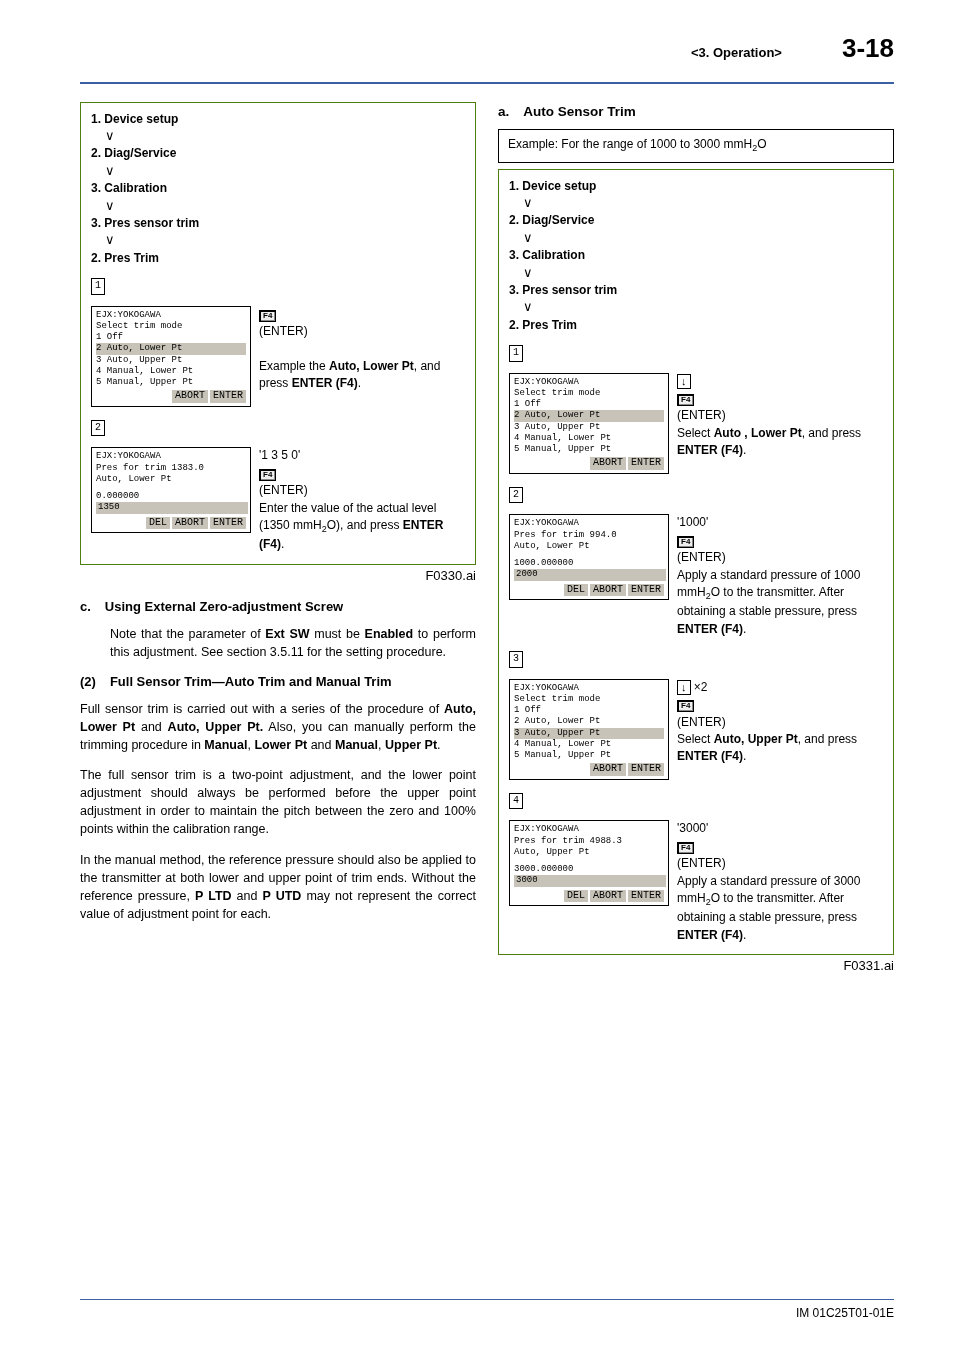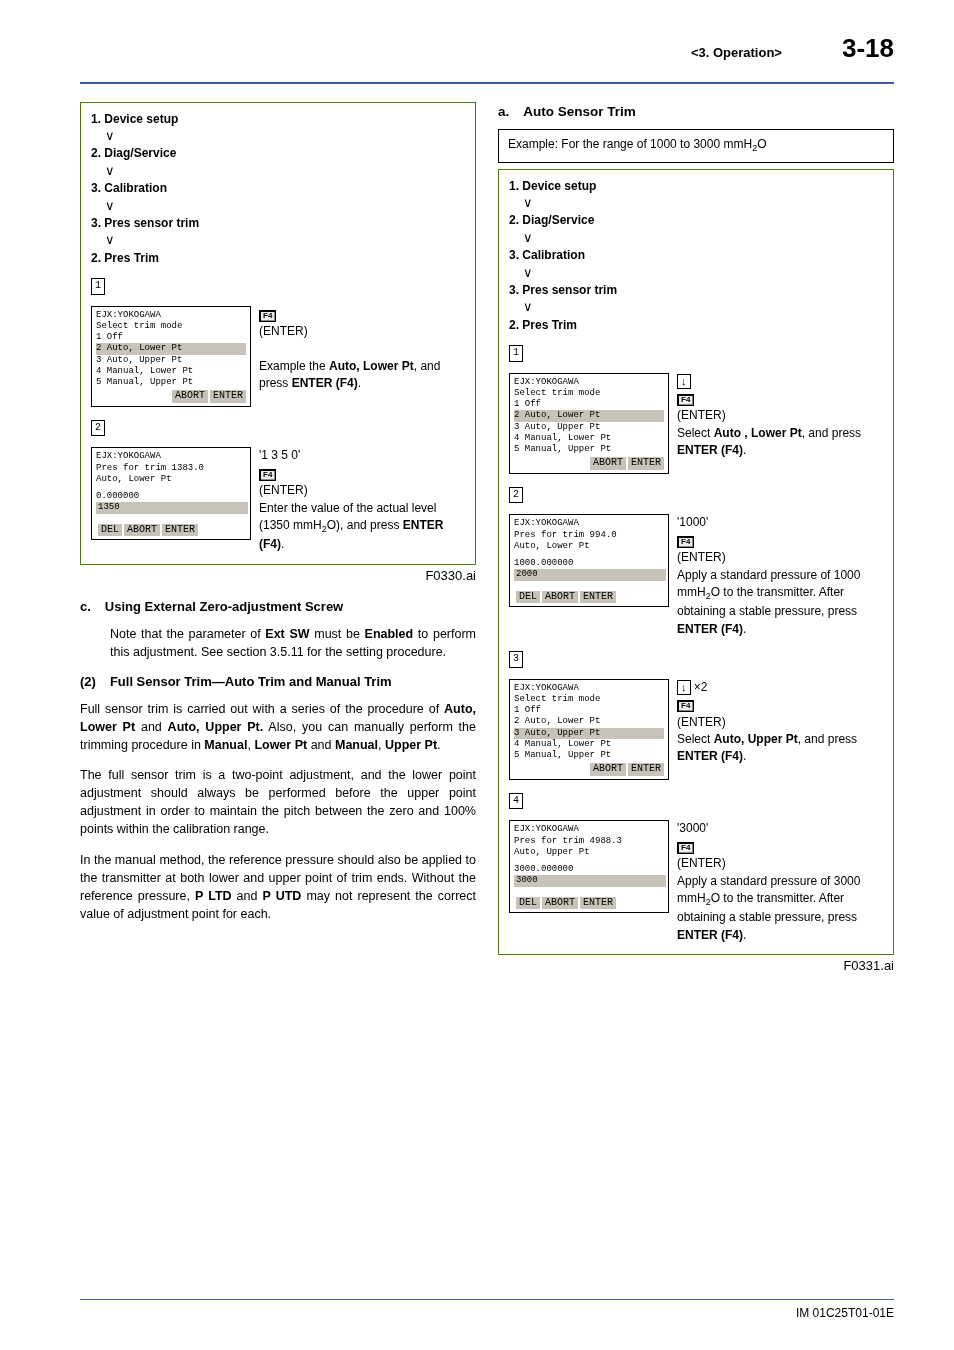--- a/index.html
+++ b/index.html
@@ -93,21 +93,21 @@
     text-align: right;
     margin-top: 2px;
   }
   .screen .footer-btns span, .screen .footer-btns-c span {
     display: inline-block;
     background: #c7c3b8;
     font-size: 10px;
     padding: 0 3px;
     margin-left: 2px;
   }
-  .screen .footer-btns-c { text-align: left; margin-top: 10px; }
+  .screen .footer-btns-c { text-align: right; margin-top: 3px; }
   .screen .valline {
     background: #c7c3b8;
     display: inline-block;
     width: 100%;
     padding-left: 2px;
   }
   .desc {
     font-size: 12px;
     flex: 1;
   }

